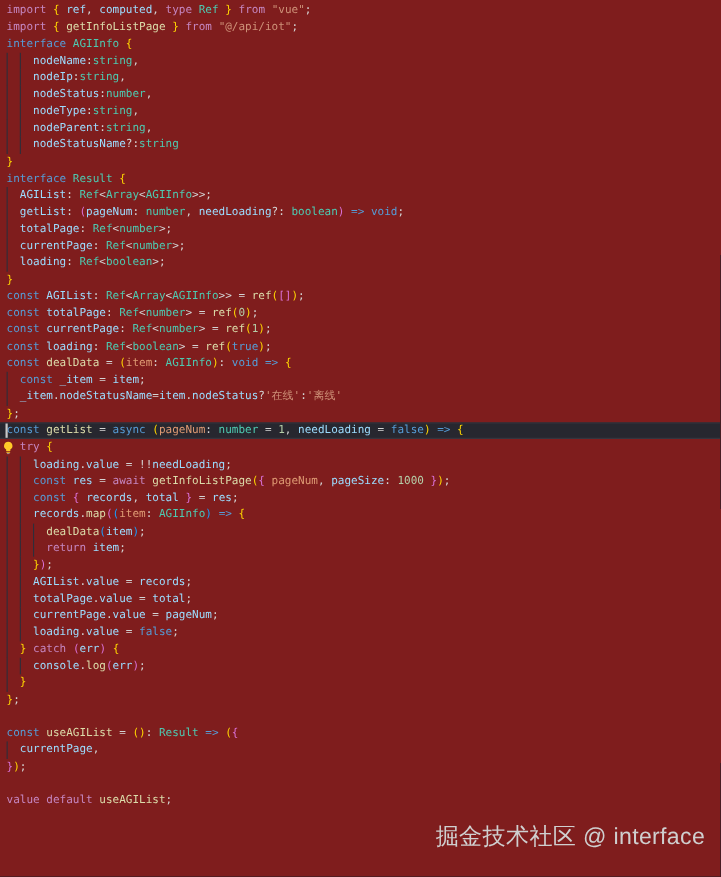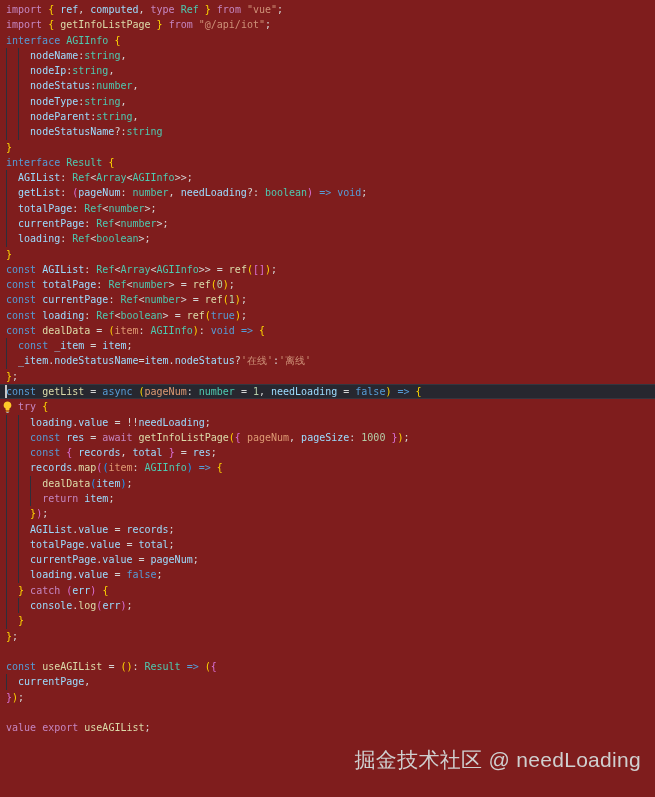--- a/index.html
+++ b/index.html
@@ -73,16 +73,16 @@
       <div class="line"><span class="guide" style="left: calc(0ch + 6px); background: rgb(46, 46, 58);"></span><span class="guide" style="left: calc(2ch + 6px); background: rgb(46, 46, 58);"></span><span style="color: rgb(212, 212, 212);">    </span><span style="color: rgb(156, 220, 254);">loading</span><span style="color: rgb(212, 212, 212);">.</span><span style="color: rgb(156, 220, 254);">value</span><span style="color: rgb(212, 212, 212);"> = </span><span style="color: rgb(86, 156, 214);">false</span><span style="color: rgb(212, 212, 212);">;</span></div>
       <div class="line"><span class="guide" style="left: calc(0ch + 6px); background: rgb(46, 46, 58);"></span><span style="color: rgb(212, 212, 212);">  </span><span style="color: rgb(255, 215, 0);">}</span><span style="color: rgb(212, 212, 212);"> </span><span style="color: rgb(197, 134, 192);">catch</span><span style="color: rgb(212, 212, 212);"> </span><span style="color: rgb(218, 112, 214);">(</span><span style="color: rgb(156, 220, 254);">err</span><span style="color: rgb(218, 112, 214);">)</span><span style="color: rgb(212, 212, 212);"> </span><span style="color: rgb(255, 215, 0);">{</span></div>
       <div class="line"><span class="guide" style="left: calc(0ch + 6px); background: rgb(46, 46, 58);"></span><span class="guide" style="left: calc(2ch + 6px); background: rgb(46, 46, 58);"></span><span style="color: rgb(212, 212, 212);">    </span><span style="color: rgb(156, 220, 254);">console</span><span style="color: rgb(212, 212, 212);">.</span><span style="color: rgb(220, 220, 170);">log</span><span style="color: rgb(218, 112, 214);">(</span><span style="color: rgb(156, 220, 254);">err</span><span style="color: rgb(218, 112, 214);">)</span><span style="color: rgb(212, 212, 212);">;</span></div>
       <div class="line"><span class="guide" style="left: calc(0ch + 6px); background: rgb(46, 46, 58);"></span><span style="color: rgb(212, 212, 212);">  </span><span style="color: rgb(255, 215, 0);">}</span></div>
       <div class="line"><span style="color: rgb(255, 215, 0);">}</span><span style="color: rgb(212, 212, 212);">;</span></div>
       <div class="line"></div>
       <div class="line"><span style="color: rgb(86, 156, 214);">const</span><span style="color: rgb(212, 212, 212);"> </span><span style="color: rgb(220, 220, 170);">useAGIList</span><span style="color: rgb(212, 212, 212);"> = </span><span style="color: rgb(255, 215, 0);">()</span><span style="color: rgb(212, 212, 212);">: </span><span style="color: rgb(78, 201, 176);">Result</span><span style="color: rgb(212, 212, 212);"> </span><span style="color: rgb(86, 156, 214);">=&gt;</span><span style="color: rgb(212, 212, 212);"> </span><span style="color: rgb(255, 215, 0);">(</span><span style="color: rgb(218, 112, 214);">{</span></div>
       <div class="line"><span class="guide" style="left: calc(0ch + 6px); background: rgb(46, 46, 58);"></span><span style="color: rgb(212, 212, 212);">  </span><span style="color: rgb(156, 220, 254);">currentPage</span><span style="color: rgb(212, 212, 212);">,</span></div>
       <div class="line"><span style="color: rgb(218, 112, 214);">}</span><span style="color: rgb(255, 215, 0);">)</span><span style="color: rgb(212, 212, 212);">;</span></div>
       <div class="line"></div>
-      <div class="line"><span style="color: rgb(197, 134, 192);">value</span><span style="color: rgb(212, 212, 212);"> </span><span style="color: rgb(197, 134, 192);">export</span><span style="color: rgb(212, 212, 212);"> </span><span style="color: rgb(220, 220, 170);">useAGIList</span><span style="color: rgb(212, 212, 212);">;</span></div>
+      <div class="line"><span style="color: rgb(197, 134, 192);">value</span><span style="color: rgb(212, 212, 212);"> </span><span style="color: rgb(197, 134, 192);">default</span><span style="color: rgb(212, 212, 212);"> </span><span style="color: rgb(220, 220, 170);">useAGIList</span><span style="color: rgb(212, 212, 212);">;</span></div>
     </div>
-  <div class="watermark" style="color: rgb(207, 207, 207);">掘金技术社区 @ needLoading</div>
+  <div class="watermark" style="color: rgb(207, 207, 207);">掘金技术社区 @ interface</div>
 </div>
 
 </body></html>

